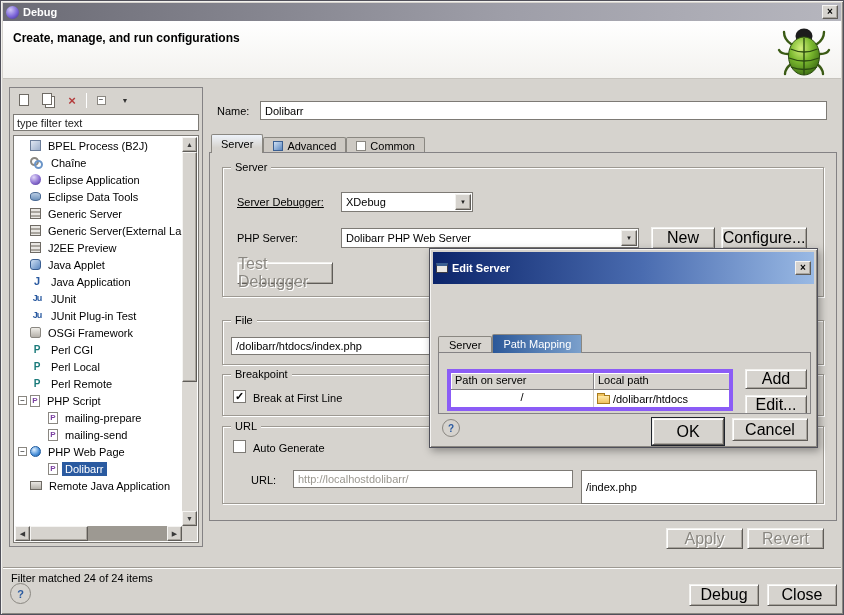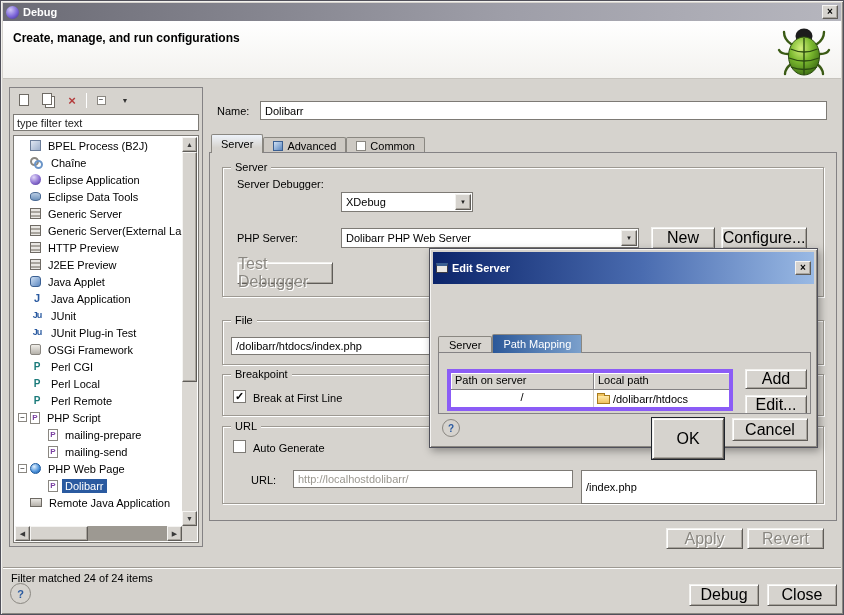--- a/index.html
+++ b/index.html
@@ -282,25 +282,20 @@
             <span class="tlabel">Generic Server</span>
           </div>
         <div class="trow">
             <span class="tw"></span>
             <span class="ti ti-server"></span>
             <span class="tlabel">Generic Server(External La</span>
           </div>
         <div class="trow">
             <span class="tw"></span>
             <span class="ti ti-server"></span>
-            <span class="tlabel">HTTP Preview</span>
-          </div>
-        <div class="trow">
-            <span class="tw"></span>
-            <span class="ti ti-server"></span>
             <span class="tlabel">J2EE Preview</span>
           </div>
         <div class="trow">
             <span class="tw"></span>
             <span class="ti ti-applet"></span>
             <span class="tlabel">Java Applet</span>
           </div>
         <div class="trow">
             <span class="tw"></span>
             <span class="ti ti-java">J</span>
@@ -402,21 +397,21 @@
     <div class="mtab">
         <span class="tab-ic gray"></span>
         <span>Common</span>
       </div>
   </div>
 
   <div class="content-box">
 
     <div class="grp grp-server">
       <span class="legend">Server</span>
-      <span class="lbl" style="left:14px; top:10px;">Server Debugger:</span>
+      <span class="lbl" style="left:14px; top:28px;text-decoration:underline;">Server Debugger:</span>
       <div class="combo" style="left:118px; top:24px; width:132px; height:20px;">
         <span>XDebug</span>
         <span class="carr">▼</span>
       </div>
       <span class="lbl" style="left:14px; top:64px;">PHP Server:</span>
       <div class="combo" style="left:118px; top:60px; width:298px; height:20px;">
         <span>Dolibarr PHP Web Server</span>
         <span class="carr">▼</span>
       </div>
       <div class="btn" style="left:428px; top:59px; width:64px; height:22px;">New</div>
@@ -479,17 +474,17 @@
           <div class="ed-c2">
             <span class="folder-icon"></span>
             <span>/dolibarr/htdocs</span>
           </div>
         </div>
       </div>
       <div class="btn" style="left:306px; top:16px; width:62px; height:20px;">Add</div>
       <div class="btn" style="left:306px; top:42px; width:62px; height:20px;">Edit...</div>
     </div>
     <div class="help-btn ed-help">?</div>
-    <div class="btn default" style="left:222px; top:169px; width:72px; height:41px;">OK</div>
+    <div class="btn default" style="left:222px; top:169px; width:72px; height:27px;">OK</div>
     <div class="btn" style="left:302px; top:169px; width:76px; height:23px;">Cancel</div>
   </div>
 
 </div>
 
 </body></html>

